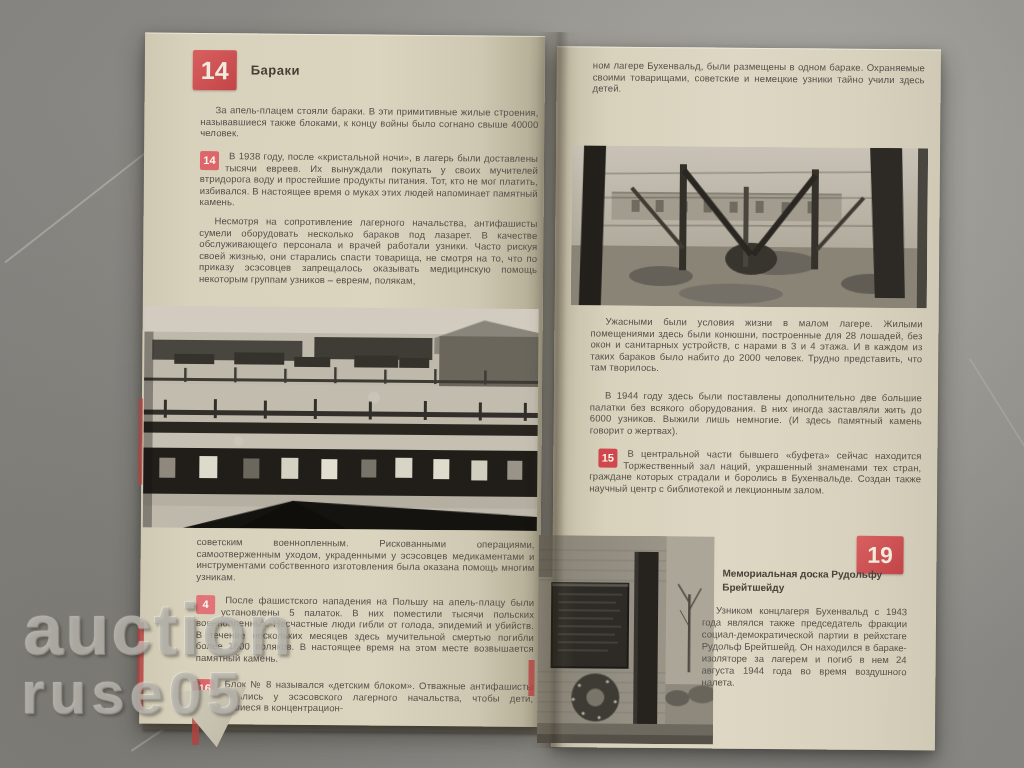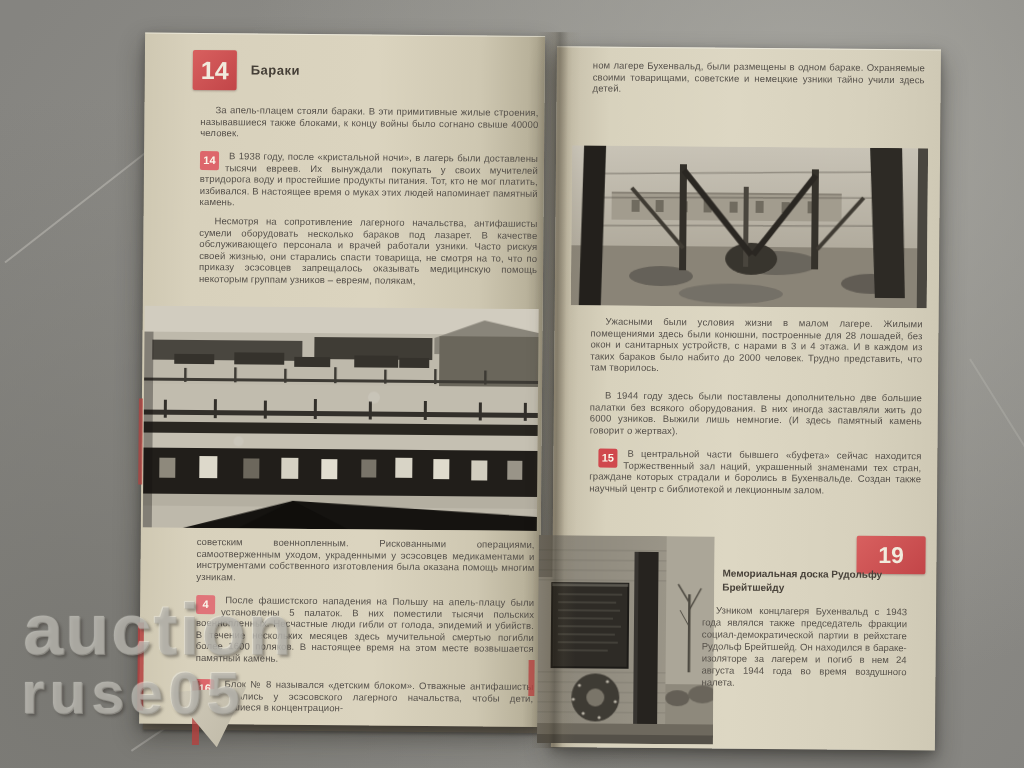--- a/index.html
+++ b/index.html
@@ -44,21 +44,21 @@
 
   .fold-corner{position:absolute;left:32px;top:658px;width:86px;height:62px;z-index:7;
     background:linear-gradient(125deg,#d2ccbb,#bdb7a5);
     clip-path:polygon(4% 12%,92% 2%,58% 100%);
     box-shadow:2px 3px 4px rgba(40,36,30,0.35);}
 
   .numbox{position:absolute;background:linear-gradient(135deg,#d8605f,var(--accent,#c24548));
     color:#f1ebdd;font-weight:bold;text-align:center;border-radius:2px;
     box-shadow:0 1px 2px rgba(60,30,30,0.3);}
   #box14{left:48px;top:16px;width:44px;height:40px;font-size:25px;line-height:40px;}
-  #box19{left:304px;top:486px;width:69px;height:38px;font-size:23px;line-height:38px;}
+  #box19{left:304px;top:486px;width:47px;height:38px;font-size:23px;line-height:38px;}
 
   .section-title{position:absolute;left:106px;top:28px;font-weight:bold;font-size:13px;
     color:#453f37;letter-spacing:0.5px;}
 
   .para{position:absolute;text-align:justify;font-size:9.5px;line-height:11.6px;
     color:#55504a;letter-spacing:0.12px;text-indent:15px;}
   .para.noindent{text-indent:0;}
   .para.marked{text-indent:4px;}
   .pmarker{float:left;width:19px;height:19px;margin:1px 6px 1px 0;background:#dd666b;
     color:#fbf6ea;font-weight:bold;font-size:11px;text-align:center;line-height:19px;

